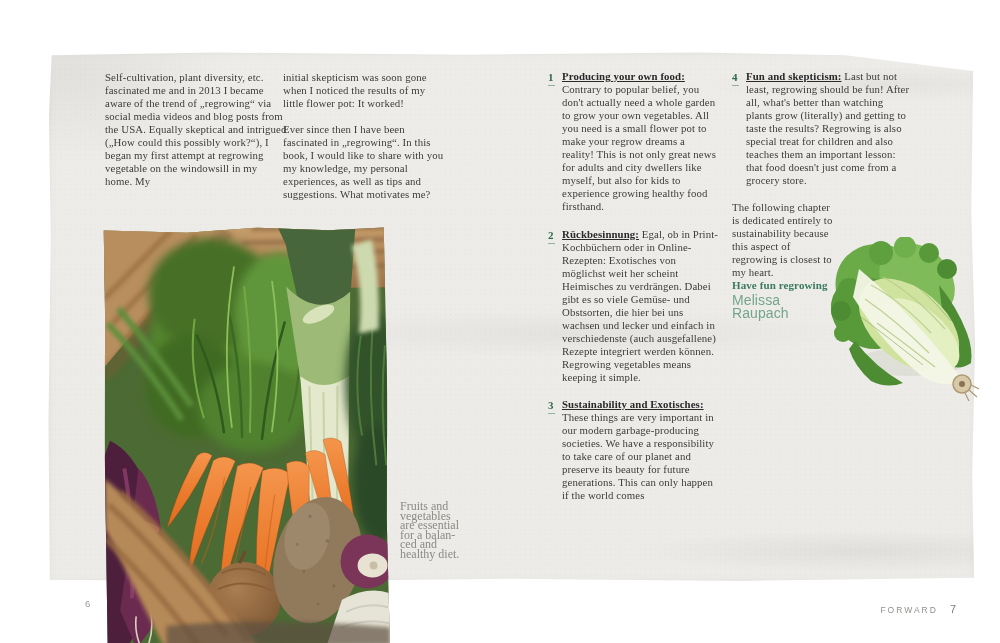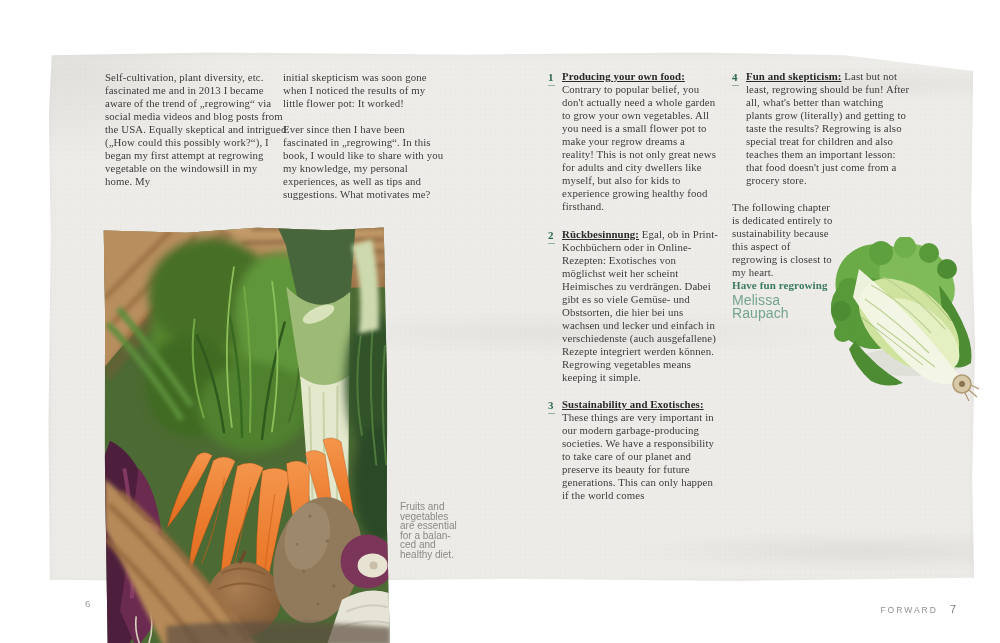--- a/index.html
+++ b/index.html
@@ -58,22 +58,22 @@
     transform:rotate(-0.7deg);
     clip-path: polygon(0.8% 0.4%, 30% 1.2%, 55% 0.2%, 80% 1%, 99.4% 0.5%,
                        99.9% 40%, 99.2% 70%, 99.8% 100%, 0.4% 100%, 0.2% 55%, 0.9% 20%);
     box-shadow: 0 1px 4px rgba(0,0,0,0.18);
     background:#4c6a33;
   }
   .photo svg { display:block; width:100%; height:100%; }
 
   .caption {
     position:absolute; left:400px; top:502px; width:62px;
-    font-family:Liberation Sans, sans-serif;
-    font-size:10px; line-height:9.6px; color:#8b8a85;
+    font-family:Liberation Serif, serif;
+    font-size:12px; line-height:9.6px; color:#8b8a85;
   }
 
   
   .cabbage { position:absolute; left:831px; top:237px; width:148px; height:166px; }
   .cabbage svg { display:block; width:100%; height:100%; }
 
   
   .footer-left {
     position:absolute; left:85px; top:598px;
     font-family:"Liberation Sans","DejaVu Sans",sans-serif;

